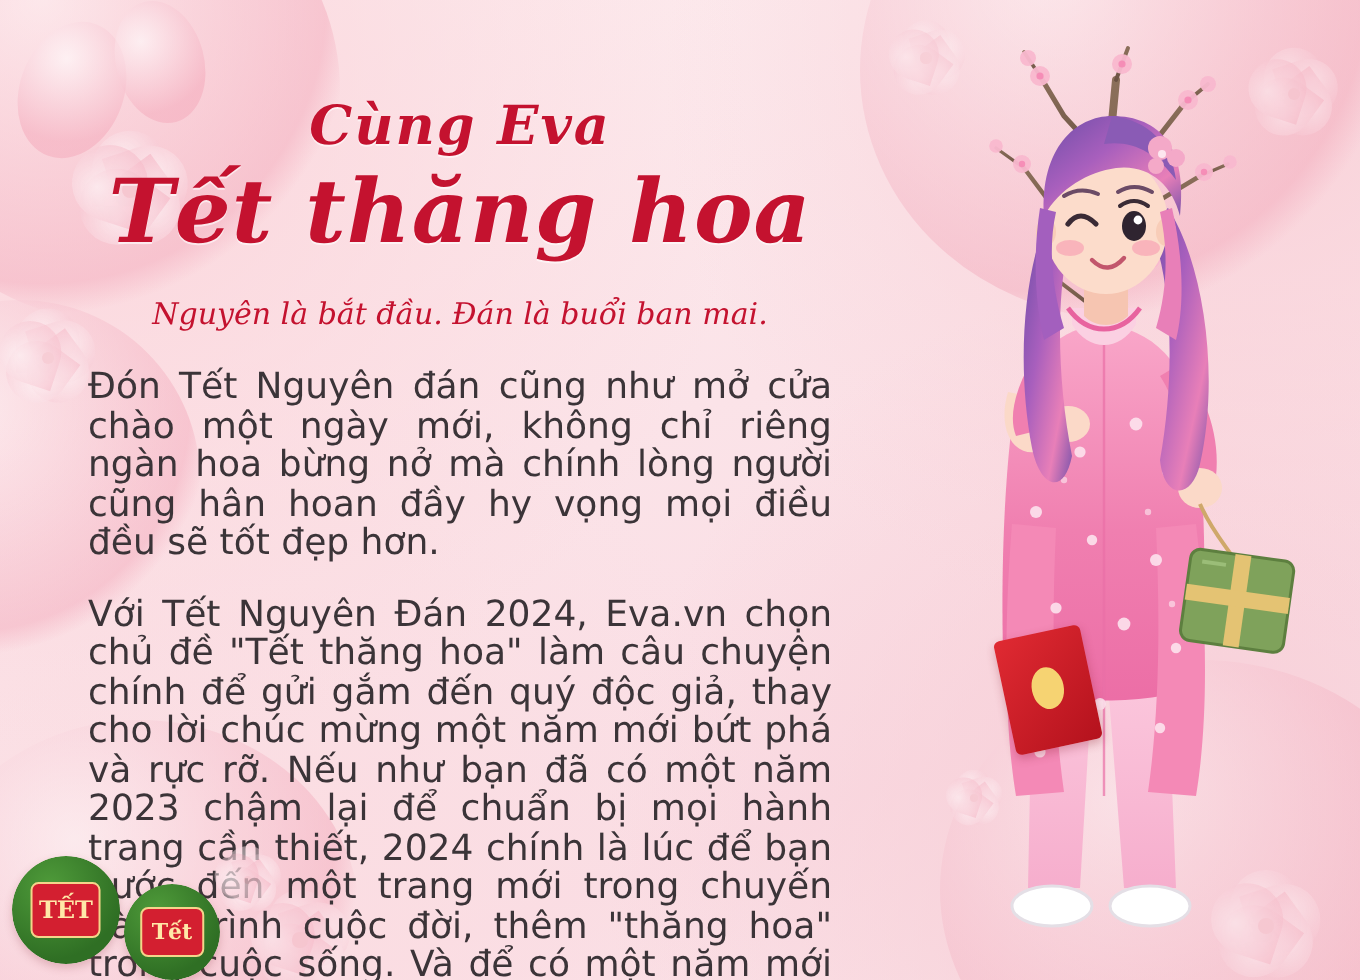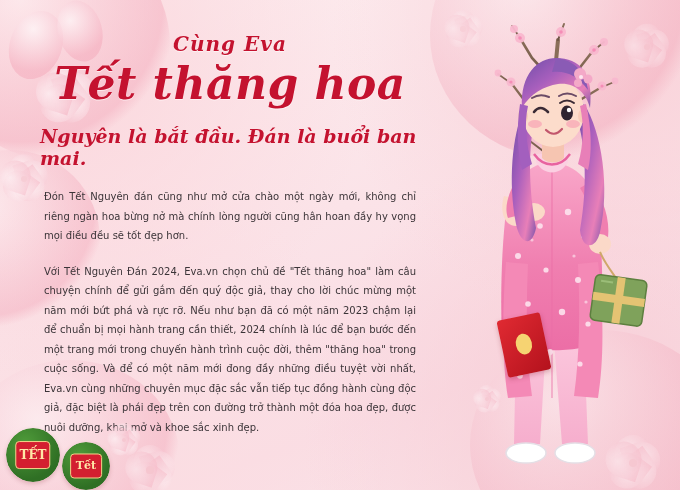--- a/index.html
+++ b/index.html
@@ -80,50 +80,51 @@
     left: 40px;
     top: 20px;
     width: 380px;
   }
 
   .headline-1 {
     font-family: "DejaVu Serif", serif;
     font-style: italic;
     font-weight: bold;
     color: #c4122f;
-    font-size: 20px;
+    font-size: 27px;
     text-align: center;
     letter-spacing: 1px;
-    margin: 12px 0 0 0;
+    margin: 28px 0 0 0;
     text-shadow: 0 1px 0 rgba(255,255,255,.6);
   }
   .headline-2 {
     font-family: "DejaVu Serif", serif;
     font-style: italic;
     font-weight: bold;
     color: #c4122f;
     font-size: 44px;
     text-align: center;
     letter-spacing: 0.5px;
     margin: 2px 0 0 0;
     text-shadow: 0 1px 0 rgba(255,255,255,.6);
   }
   .subhead {
     font-family: "DejaVu Serif", serif;
     font-style: italic;
-    font-weight: bold;
+    font-weight: normal;
     color: #c4122f;
-    font-size: 19px;
+    font-size: 15px;
+    text-align: center;
     margin: 16px 0 0 0;
   }
 
   .body-par {
     font-family: "DejaVu Sans", sans-serif;
     color: #3b3438;
-    font-size: 10px;
+    font-size: 18px;
     line-height: 19.5px;
     text-align: justify;
     margin: 18px 0 0 4px;
     width: 372px;
   }
   .body-par.second {
     margin-top: 16px;
   }
 
   

